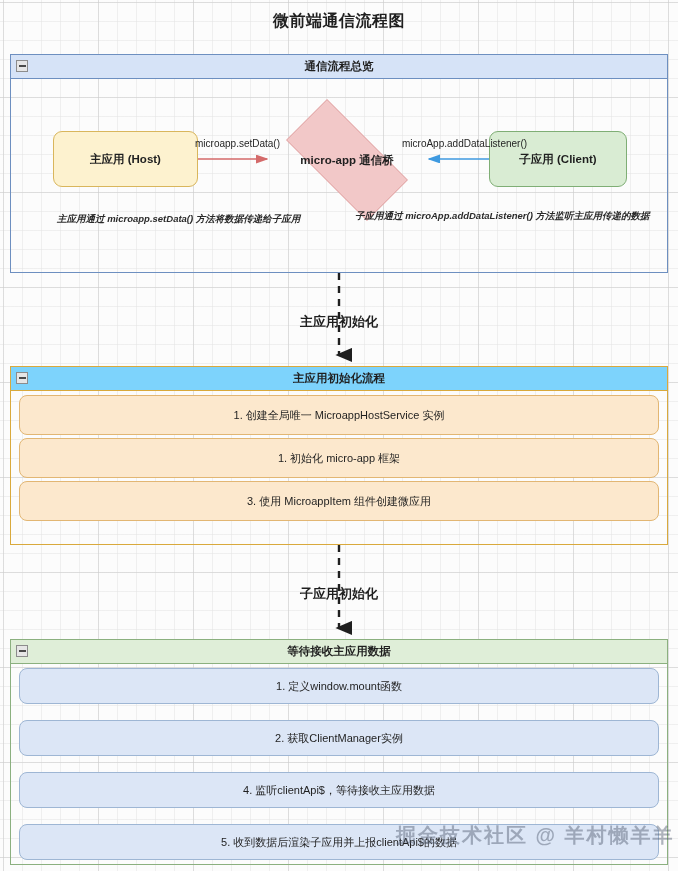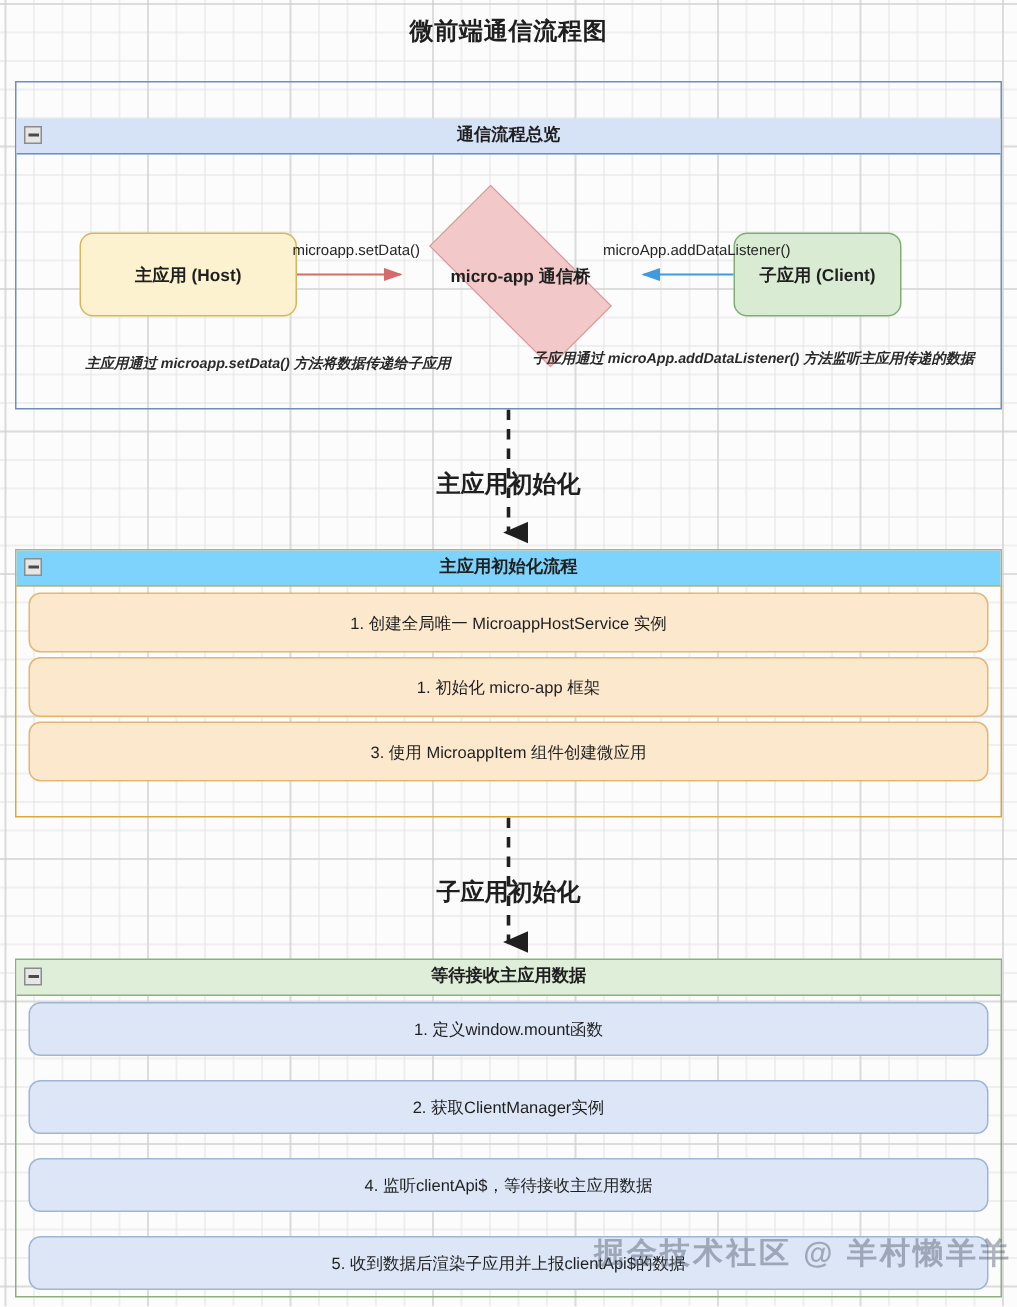--- a/index.html
+++ b/index.html
@@ -85,21 +85,20 @@
 
   
   #section-overview {
     top: 54px;
     height: 219px;
     border-color: #6d8fc0;
   }
   #section-overview .section-header {
     background: #d6e3f7;
     border-bottom: 1px solid #6d8fc0;
-    margin-top: 24px;
   }
   #overview-body {
     position: relative;
     height: 193px;
   }
 
   .node {
     position: absolute;
     display: flex;
     align-items: center;
@@ -116,21 +115,21 @@
     top: 52px;
     width: 145px;
     height: 56px;
     background: #fdf2cf;
     border: 1px solid #d9b65c;
   }
 
   #node-client {
     left: 478px;
     top: 52px;
-    width: 112px;
+    width: 138px;
     height: 56px;
     background: #d9ecd3;
     border: 1px solid #7fae75;
   }
 
   #node-bridge {
     left: 255px;
     top: 40px;
     width: 162px;
     height: 82px;
@@ -186,21 +185,21 @@
   .connector {
     position: absolute;
     left: 0;
     width: 678px;
   }
   .connector svg { display: block; margin: 0 auto; }
   .connector-label {
     position: absolute;
     width: 678px;
     text-align: center;
-    font-size: 16px;
+    font-size: 13px;
     font-weight: bold;
     color: #1f1f1f;
     background: transparent;
   }
   #connector-host-init  { top: 273px; height: 92px; }
   #connector-host-init .connector-label  { top: 40px; }
   #connector-child-init { top: 545px; height: 93px; }
   #connector-child-init .connector-label { top: 40px; }
 
   

